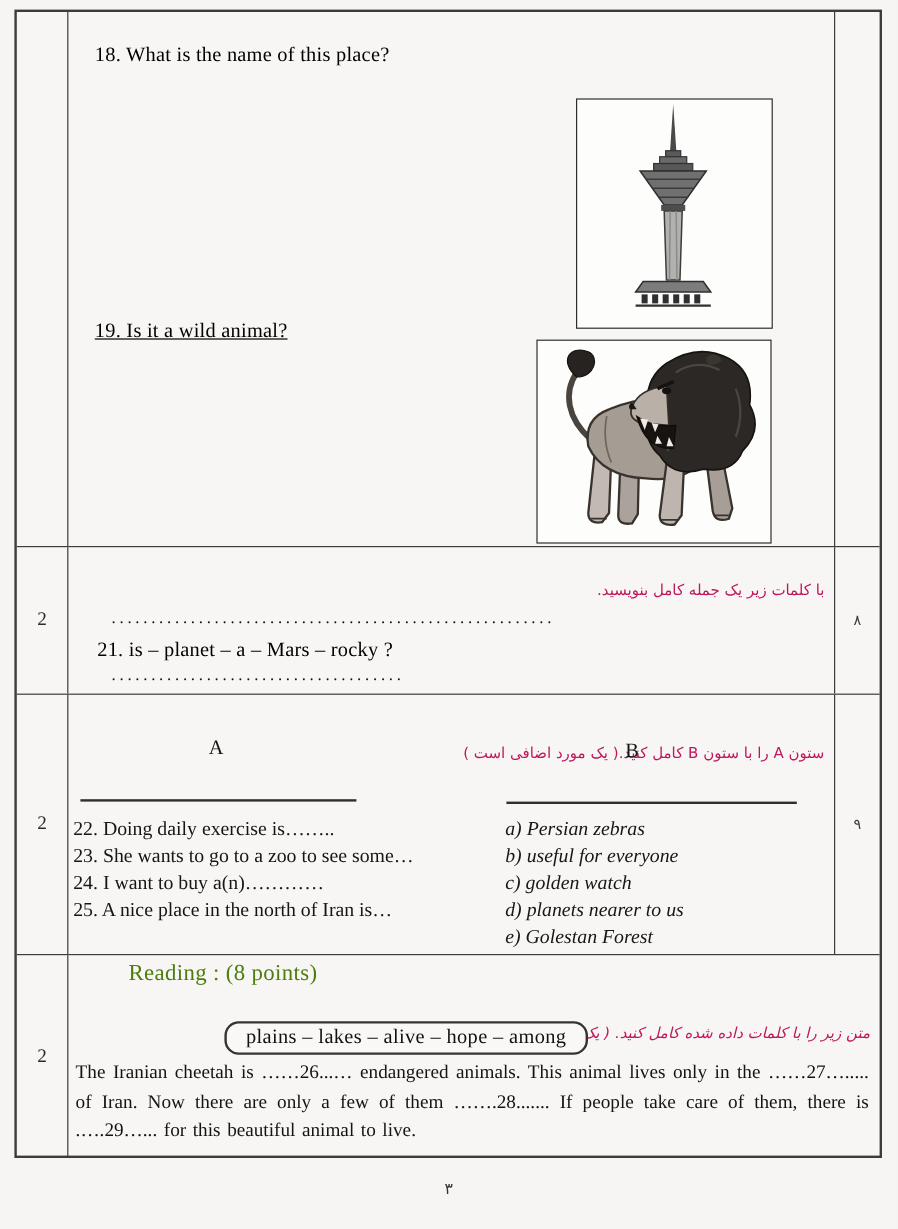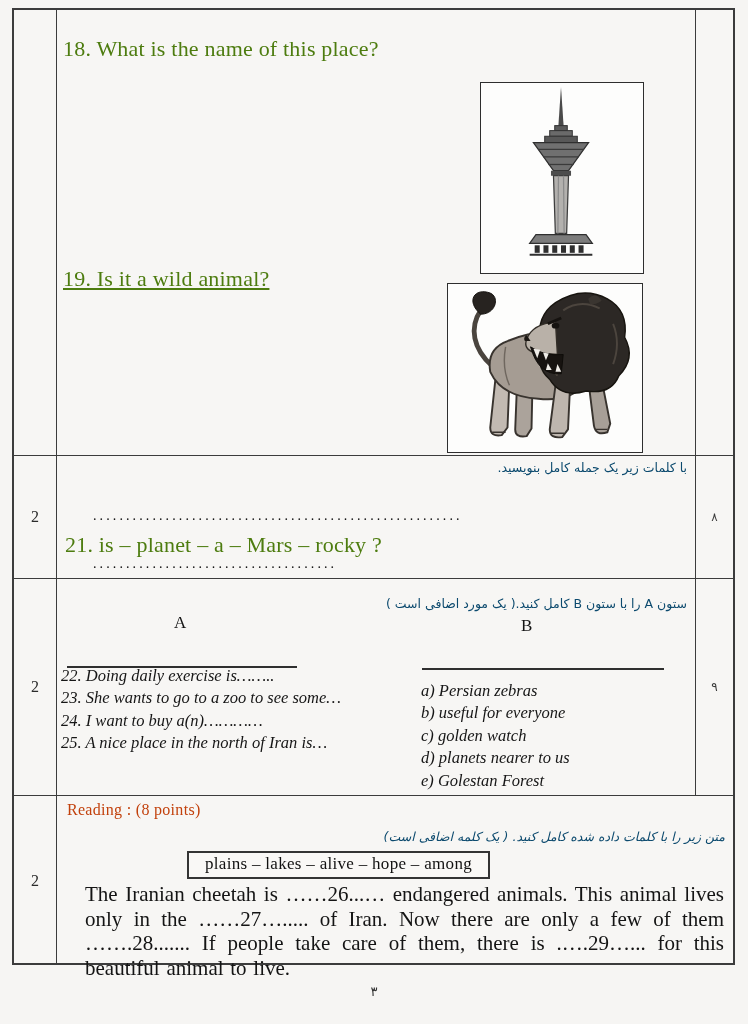--- a/index.html
+++ b/index.html
@@ -31,47 +31,46 @@
     font-size: 16px; color: #2b2b2b;
   }
   .content-cell { flex: 1 1 auto; position: relative; }
   .num-cell {
     width: 38px; flex: 0 0 38px;
     border-left: 1.4px solid #3c3c3c;
     display: flex; align-items: center; justify-content: center;
     font-family: "DejaVu Sans", sans-serif;
     font-size: 12px; color: #3a3a3a;
   }
-  .q { position: absolute; font-size: 22px; color: #4d7c0f; letter-spacing: 0.2px; }
+  .q { position: absolute; font-size: 17px; color: #000000; letter-spacing: 0.2px; margin-left: 16px; }
   .fa {
     position: absolute; right: 8px; direction: rtl; text-align: right;
     font-family: "DejaVu Sans", sans-serif;
-    font-size: 12.5px; color: #0c4a6e;
+    font-size: 12.5px; color: #be185d; margin-top: 24px;
   }
   .dots { position: absolute; font-size: 14px; letter-spacing: 3.1px; color: #111; }
   .img-box {
     position: absolute; background: #fdfdfc;
     border: 1.6px solid #2e2e2e;
   }
   .col-head { position: absolute; font-size: 17px; color: #141414; }
   .match-line { position: absolute; border-top: 2px solid #2f2f2f; height: 0; }
   .match-col { position: absolute; font-size: 16.5px; line-height: 22.4px; color: #161616; white-space: pre-line; }
-  .reading-title { position: absolute; font-size: 16px; color: #c2410c; letter-spacing: 0.3px; }
+  .reading-title { position: absolute; font-size: 19px; color: #4d7c0f; letter-spacing: 0.3px; margin-left: 40px; }
   .word-bank {
     position: absolute; border: 2.6px solid #343434;
     padding: 1px 16px 3px 16px;
     font-size: 17px; color: #111; background: #f9f8f6;
     letter-spacing: 0.3px;
   }
   .passage {
     position: absolute; left: 6px; right: 9px;
-    font-size: 21px; line-height: 24.5px;
+    font-size: 16px; line-height: 24.5px;
     text-align: justify; color: #141414;
     word-spacing: 1.5px;
-    margin-left: 22px;
   }
   .footer-num {
     position: absolute; left: 0; top: 984px; width: 748px;
     text-align: center; font-family: "DejaVu Sans", sans-serif;
     font-size: 13px; color: #333;
   }
 </style>
 </head>
 <body>
 
@@ -168,39 +167,39 @@
     </div>
 
     <div class="row r3">
       <div class="score-cell">2</div>
       <div class="content-cell">
         <div class="fa" style="top:17px;">ستون A را با ستون  B کامل کنید.( یک مورد اضافی است )</div>
         <div class="col-head" style="left:117px; top:34px;">A</div>
         <div class="col-head" style="left:464px; top:37px;">B</div>
         <div class="match-line" style="left:10px; top:87px; width:230px;"></div>
         <div class="match-line" style="left:365px; top:89px; width:242px;"></div>
-        <div class="match-col" style="left:4px; top:86px;font-style:italic;"><span>22. Doing  daily exercise is……..</span>
+        <div class="match-col" style="left:4px; top:101px;"><span>22. Doing  daily exercise is……..</span>
 <span>23. She wants to go to a zoo to see some…</span>
 <span>24. I want to buy a(n)…………</span>
 <span>25. A nice place in the north of Iran is…</span></div>
         <div class="match-col" style="left:364px; top:101px;font-style:italic;"><span>a) Persian zebras</span>
 <span>b) useful for everyone</span>
 <span>c) golden watch</span>
 <span>d) planets nearer to us</span>
 <span>e) Golestan Forest</span></div>
       </div>
       <div class="num-cell">٩</div>
     </div>
 
     <div class="row r4">
       <div class="score-cell">2</div>
       <div class="content-cell">
         <div class="reading-title" style="left:10px; top:5px;">Reading : (8 points)</div>
         <div class="fa" style="top:33px;font-style:italic;">متن زیر را با کلمات داده شده کامل کنید. ( یک کلمه اضافی است)</div>
-        <div class="word-bank" style="left:130px; top:55px;">plains – lakes – alive – hope – among</div>
+        <div class="word-bank" style="left:130px; top:55px;border-radius:12px;">plains – lakes – alive – hope – among</div>
         <div class="passage" style="top:86px;">The Iranian cheetah is ……26...… endangered animals. This animal lives only in the ……27…..... of Iran. Now there are only a few of them …….28....... If people take care of them, there is .….29…... for this beautiful animal to live.</div>
       </div>
     </div>
 
   </div>
 
   <div class="footer-num">٣</div>
 </div>
 
 </body></html>

